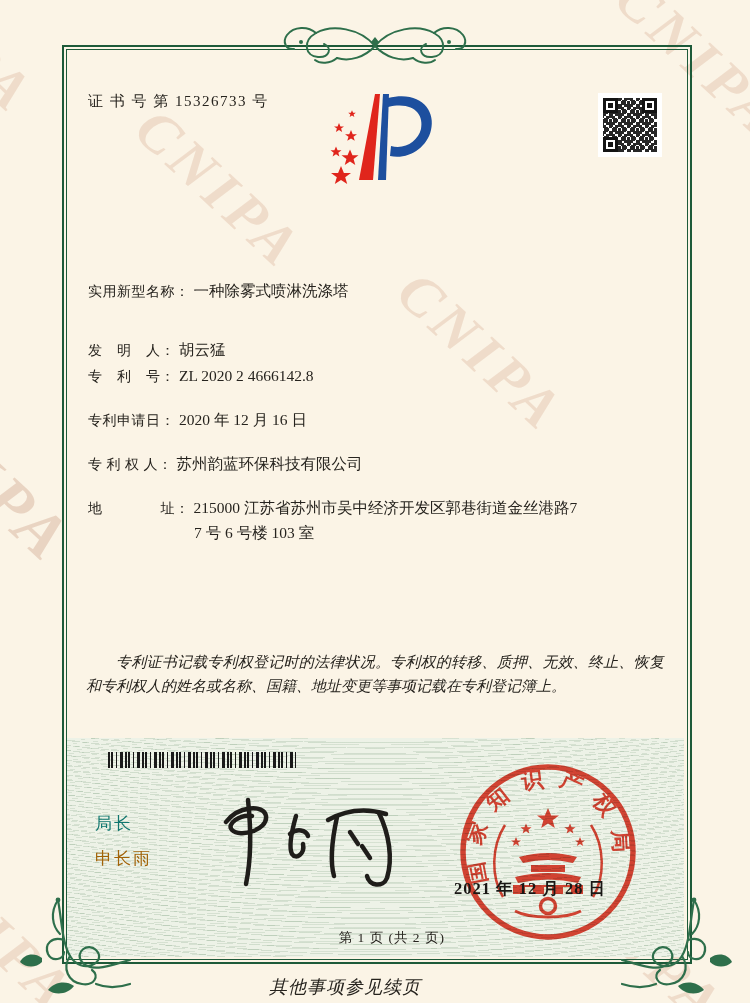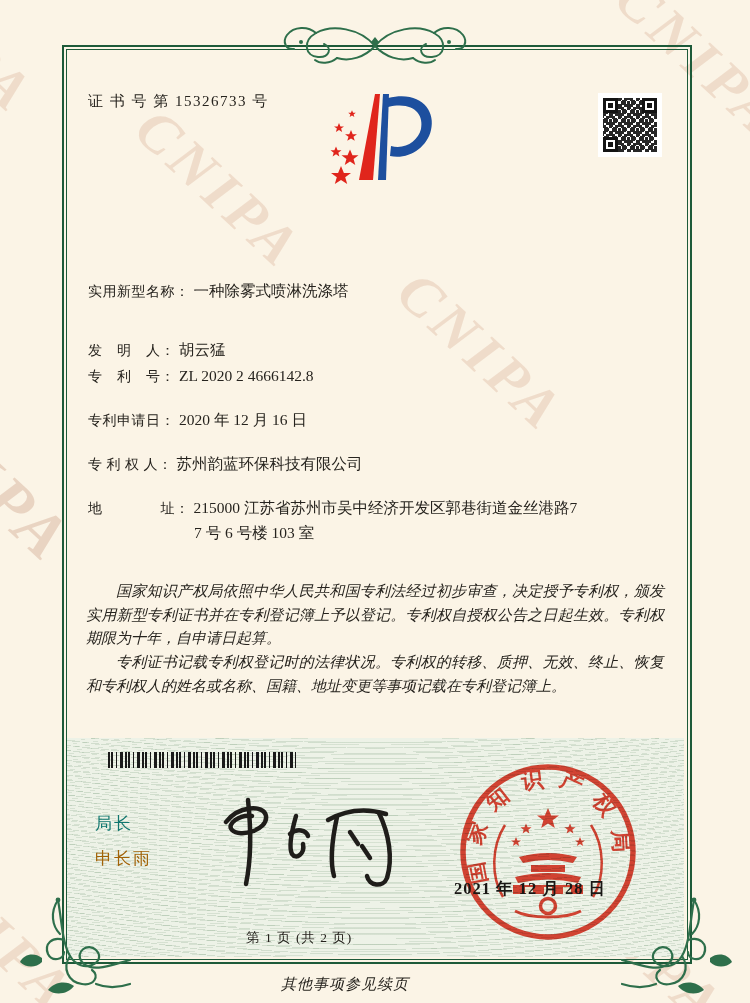--- a/index.html
+++ b/index.html
@@ -78,22 +78,22 @@
       #1a1a1a 12px 15px,rgba(0,0,0,0) 15px 17px);
   }
   .director-title{position:absolute;left:95px;top:812px;font-family:"Liberation Sans","DejaVu Sans",sans-serif;font-size:17px;letter-spacing:2px;color:#0f766e;}
   .director-name{position:absolute;left:95px;top:847px;font-family:"Liberation Sans","DejaVu Sans",sans-serif;font-size:17px;letter-spacing:2px;color:#a16207;}
   .signature{position:absolute;left:200px;top:788px;}
   .seal{position:absolute;left:455px;top:759px;mix-blend-mode:multiply;}
   .seal-date{
     position:absolute;left:445px;top:878px;width:170px;text-align:center;
     font-size:16.5px;font-weight:700;letter-spacing:1px;color:#191715;
   }
-  .page-info{position:absolute;left:246px;top:929px;width:190px;text-align:left;font-size:13.5px;letter-spacing:1px;}
-  .cont-note{position:absolute;left:255px;top:975px;width:180px;text-align:center;font-size:15px;font-style:italic;letter-spacing:1px;}
+  .page-info{position:absolute;left:255px;top:929px;width:190px;text-align:right;font-size:13.5px;letter-spacing:1px;}
+  .cont-note{position:absolute;left:255px;top:975px;width:180px;text-align:center;font-size:18px;font-style:italic;letter-spacing:1px;}
 </style>
 </head>
 <body>
 
 <div class="page">
 
   <div class="wm wm-a">CNIPA</div>
   <div class="wm wm-b">CNIPA</div>
   <div class="wm wm-c">CNIPA</div>
   <div class="wm wm-d">CNIPA</div>
@@ -191,21 +191,20 @@
   <div class="row r5">
     <span class="lbl">专 利 权 人：</span><span class="val">苏州韵蓝环保科技有限公司</span>
   </div>
   <div class="row r6">
     <span class="lbl">地　　　　址：</span><span class="val">215000 江苏省苏州市吴中经济开发区郭巷街道金丝港路7</span>
   </div>
   <div class="row r6b">
     <span class="val">7 号 6 号楼 103 室</span>
   </div>
 
-  <div class="para p1">国家知识产权局依照中华人民共和国专利法经过初步审查，决定授予专利权，颁发实用新型专利证书并在专利登记簿上予以登记。专利权自授权公告之日起生效。专利权期限为十年，自申请日起算。</div>
   <div class="para p2">专利证书记载专利权登记时的法律状况。专利权的转移、质押、无效、终止、恢复和专利权人的姓名或名称、国籍、地址变更等事项记载在专利登记簿上。</div>
 
   <div class="barcode"></div>
 
   <div class="director-title">局长</div>
   <div class="director-name">申长雨</div>
 
   <svg class="signature" width="220" height="102" viewBox="0 0 220 102">
     <g fill="none" stroke="#1f1d1a" stroke-width="4.5" stroke-linecap="round" stroke-linejoin="round">
       <path d="M26 34 C38 18 64 16 66 28 C68 42 40 50 32 42 C26 36 40 26 52 28"></path>

